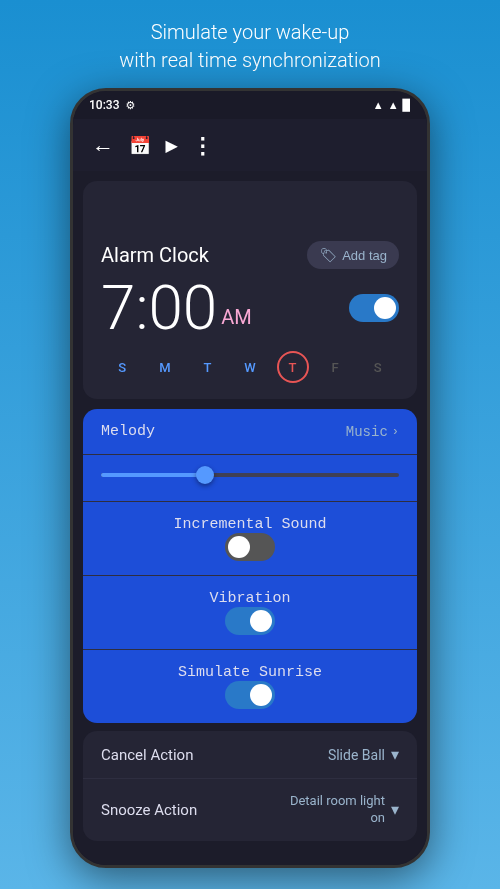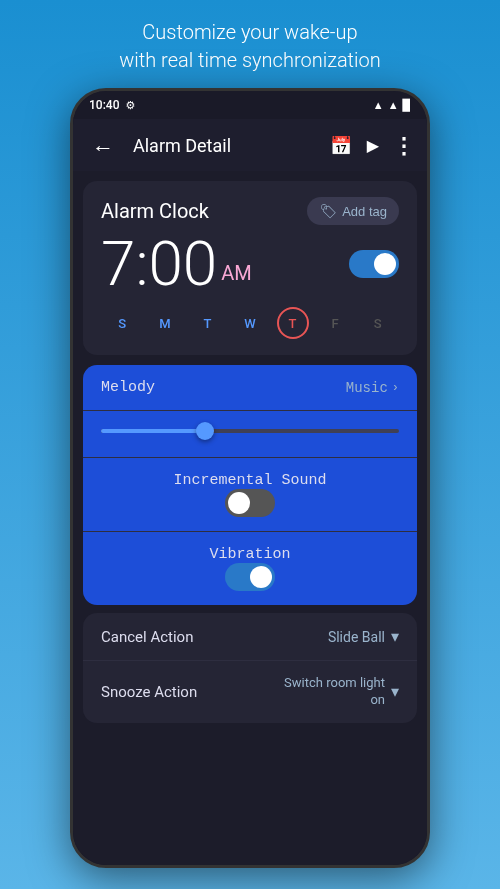--- a/index.html
+++ b/index.html
@@ -126,20 +126,21 @@
       margin: 10px;
       border-radius: 14px;
       padding: 16px 18px;
     }
 
     .alarm-header {
       display: flex;
       align-items: center;
       justify-content: space-between;
       margin-bottom: 8px;
+      margin-top: 44px;
     }
     .alarm-name {
       color: white;
       font-size: 20px;
       font-weight: 400;
     }
     .add-tag-btn {
       background: #3a3a50;
       border: none;
       color: #9ab4cc;
@@ -359,42 +360,41 @@
       text-align: right;
       color: #9ab4cc;
       font-size: 13px;
       line-height: 1.3;
     }
   </style>
 </head>
 <body>
 
 <div class="header-text">
-  <span>Customize your wake-up</span><br>
+  <span>Simulate your wake-up</span><br>
   <span>with real time synchronization</span>
 </div>
 
 <div class="phone-frame">
   <div class="phone-inner">
 
     <div class="status-bar">
       <div class="status-left">
-        <span class="status-time">10:40</span>
+        <span class="status-time">10:33</span>
         <span class="status-gear">⚙</span>
       </div>
       <div class="status-right">
         <span class="status-icon">▲</span>
         <span class="status-icon">▲</span>
         <span class="status-icon">▉</span>
       </div>
     </div>
 
     <div class="nav-bar">
       <span class="nav-back">←</span>
-      <span class="nav-title">Alarm Detail</span>
       <div class="nav-actions">
         <span class="nav-icon">📅</span>
         <span class="nav-icon" style="font-size:16px;">▶</span>
         <span class="nav-icon" style="font-size:22px; font-weight:bold;">⋮</span>
       </div>
     </div>
 
     <div class="content">
 
       <div class="alarm-card">
@@ -467,37 +467,43 @@
           </div>
         </div>
 
         <div class="setting-row">
           <span class="setting-label">Vibration</span>
           <div class="toggle on">
             <div class="toggle-thumb"></div>
           </div>
         </div>
 
+        <div class="setting-row">
+          <span class="setting-label">Simulate Sunrise</span>
+          <div class="toggle on">
+            <div class="toggle-thumb"></div>
+          </div>
+        </div>
       </div>
 
       <div class="action-section">
 
         <div class="action-row">
           <span class="action-label">Cancel Action</span>
           <div class="action-value">
             <span>Slide Ball</span>
             <span class="dropdown-arrow">▾</span>
           </div>
         </div>
 
         <div class="action-row">
           <span class="action-label">Snooze Action</span>
           <div class="action-value">
             <div class="snooze-value">
-              <div>Switch room light</div>
+              <div>Detail room light</div>
               <div>on</div>
             </div>
             <span class="dropdown-arrow">▾</span>
           </div>
         </div>
       </div>
 
       <div style="height: 20px;"></div>
 
     </div>

